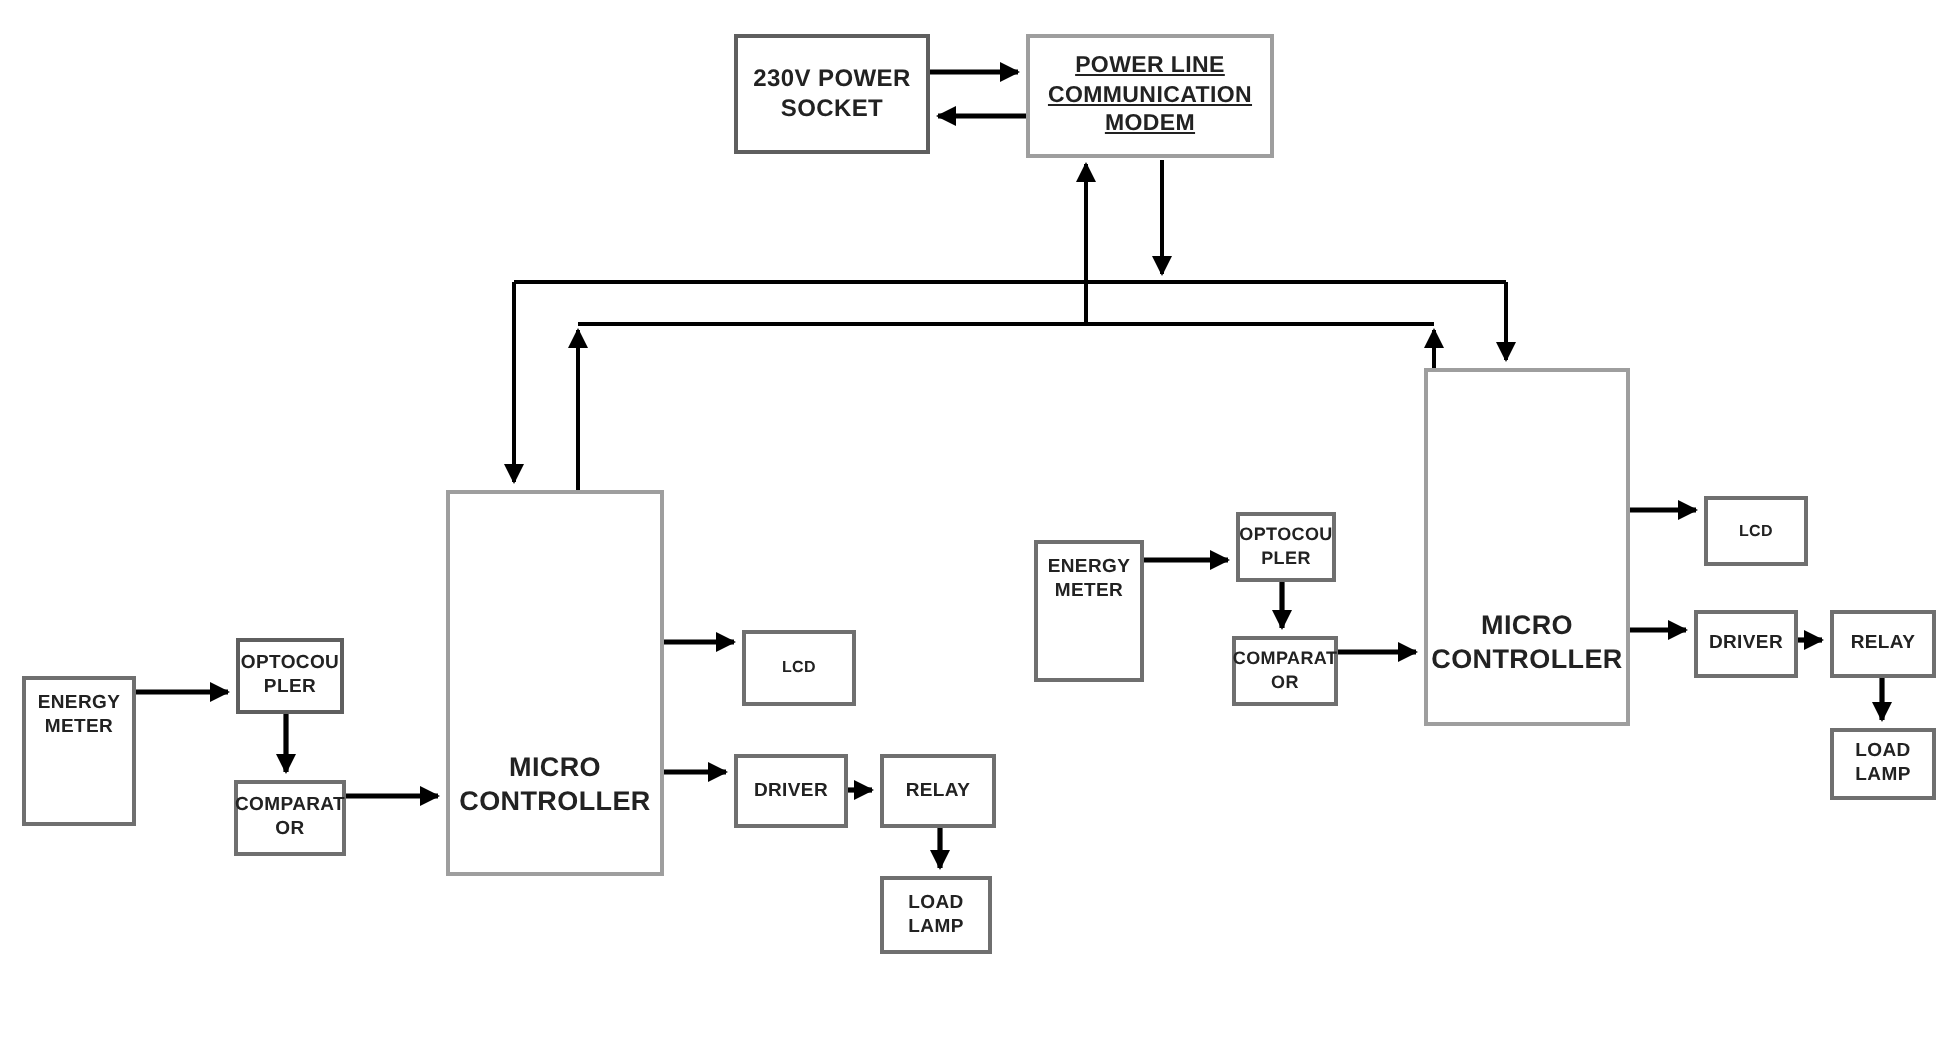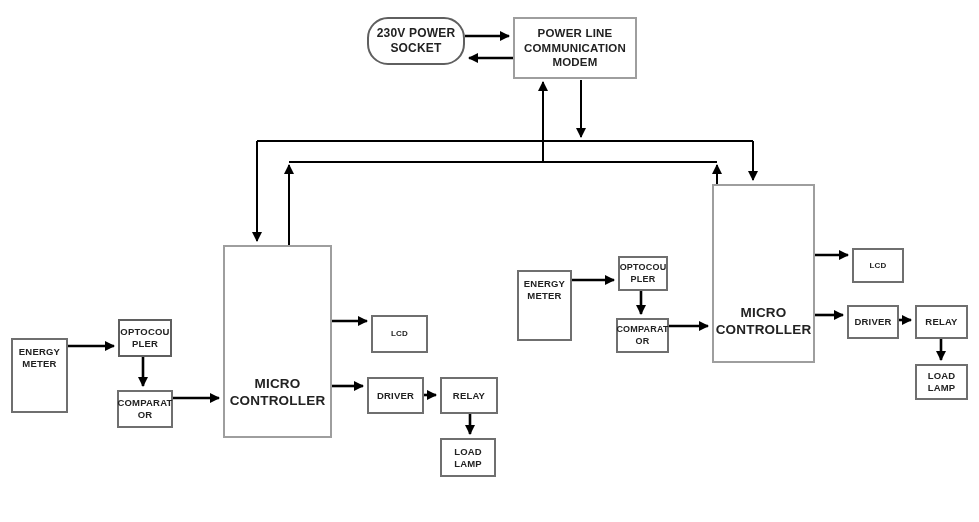--- a/index.html
+++ b/index.html
@@ -11,22 +11,22 @@
   .node{
     position:absolute;box-sizing:border-box;background:#ffffff;
     border:2px solid #6f6f6f;
     display:flex;align-items:center;justify-content:center;text-align:center;
     font-weight:700;font-size:9.5px;line-height:1.25;color:#222222;
     letter-spacing:0.2px;z-index:2;
   }
   .node span{white-space:pre-line;}
   .light{border-color:#9e9e9e;align-items:flex-end;}
   
-  .n-socket{left:367px;top:17px;width:98px;height:48px;font-size:12px;border-color:#5f5f5f;border-radius:21px;}
-  .n-modem{left:513px;top:17px;width:124px;height:62px;font-size:11.5px;border-color:#9e9e9e;}
+  .n-socket{left:367px;top:17px;width:98px;height:60px;font-size:12px;border-color:#5f5f5f;}
+  .n-modem{left:513px;top:17px;width:124px;height:62px;font-size:11.5px;border-color:#9e9e9e;text-decoration:underline;}
   
   .n-mc-left{left:223px;top:245px;width:109px;height:193px;font-size:13.5px;padding-bottom:26px;}
   .n-mc-right{left:712px;top:184px;width:103px;height:179px;font-size:13.5px;padding-bottom:22px;}
   
   .n-em-left{left:11px;top:338px;width:57px;height:75px;align-items:flex-start;padding-top:6px;}
   .n-opto-left{left:118px;top:319px;width:54px;height:38px;border-color:#5f5f5f;}
   .n-comp-left{left:117px;top:390px;width:56px;height:38px;}
   .n-lcd-left{left:371px;top:315px;width:57px;height:38px;font-size:8px;}
   .n-driver-left{left:367px;top:377px;width:57px;height:37px;}
   .n-relay-left{left:440px;top:377px;width:58px;height:37px;}

